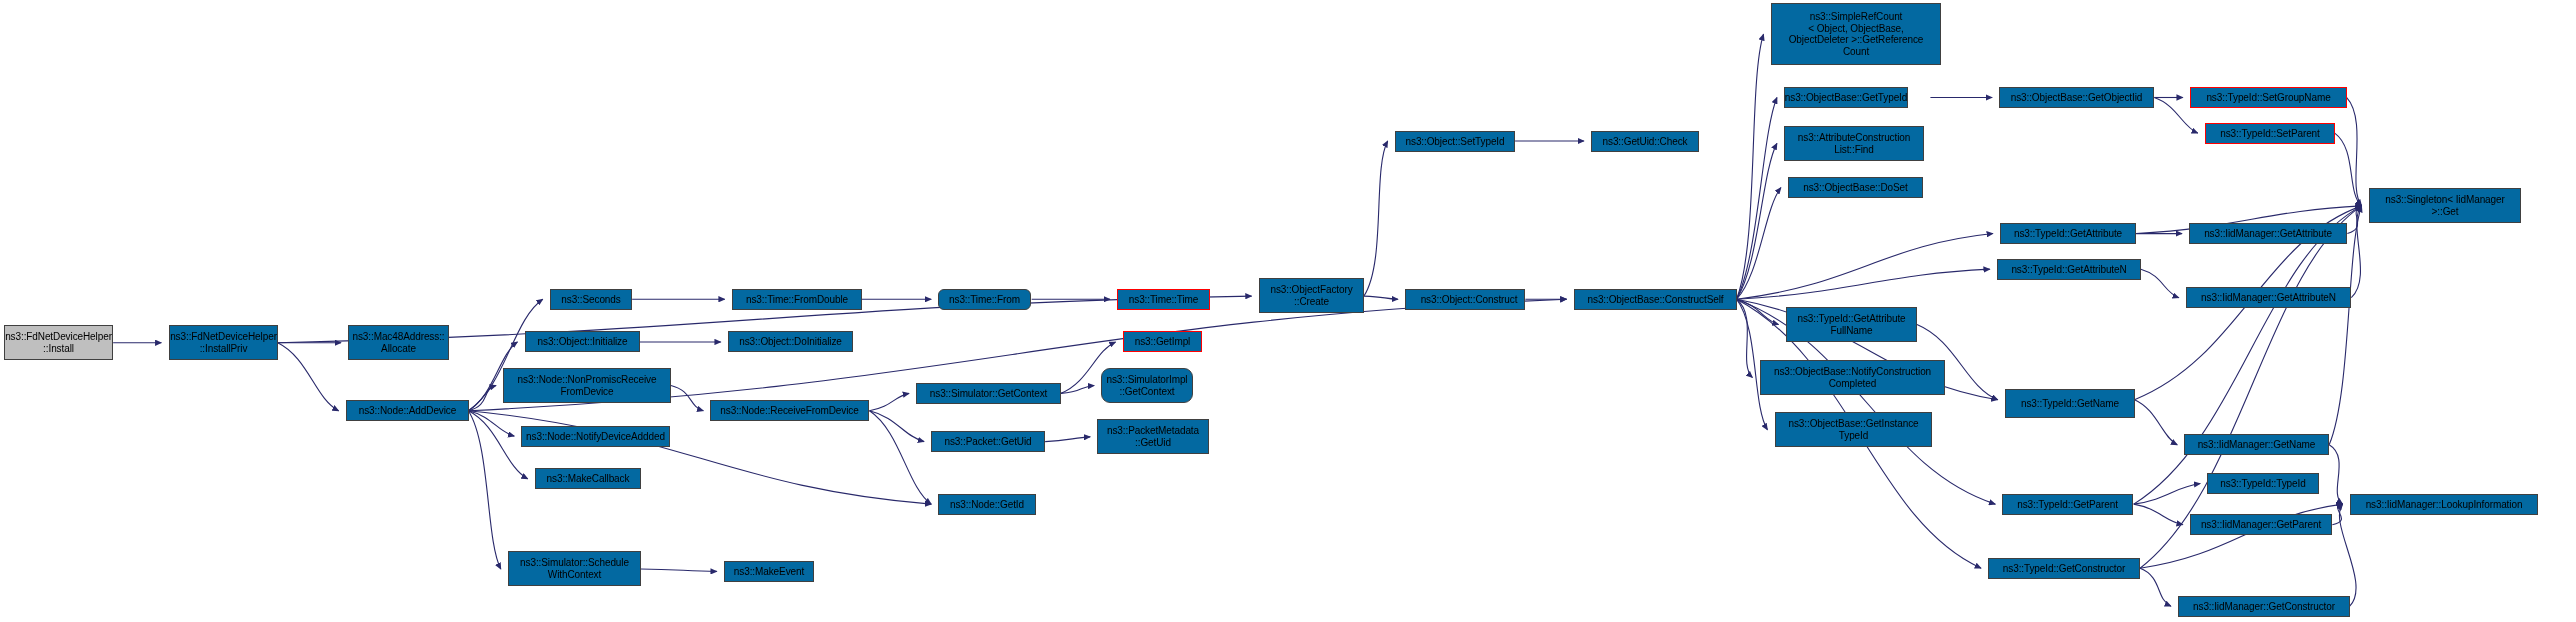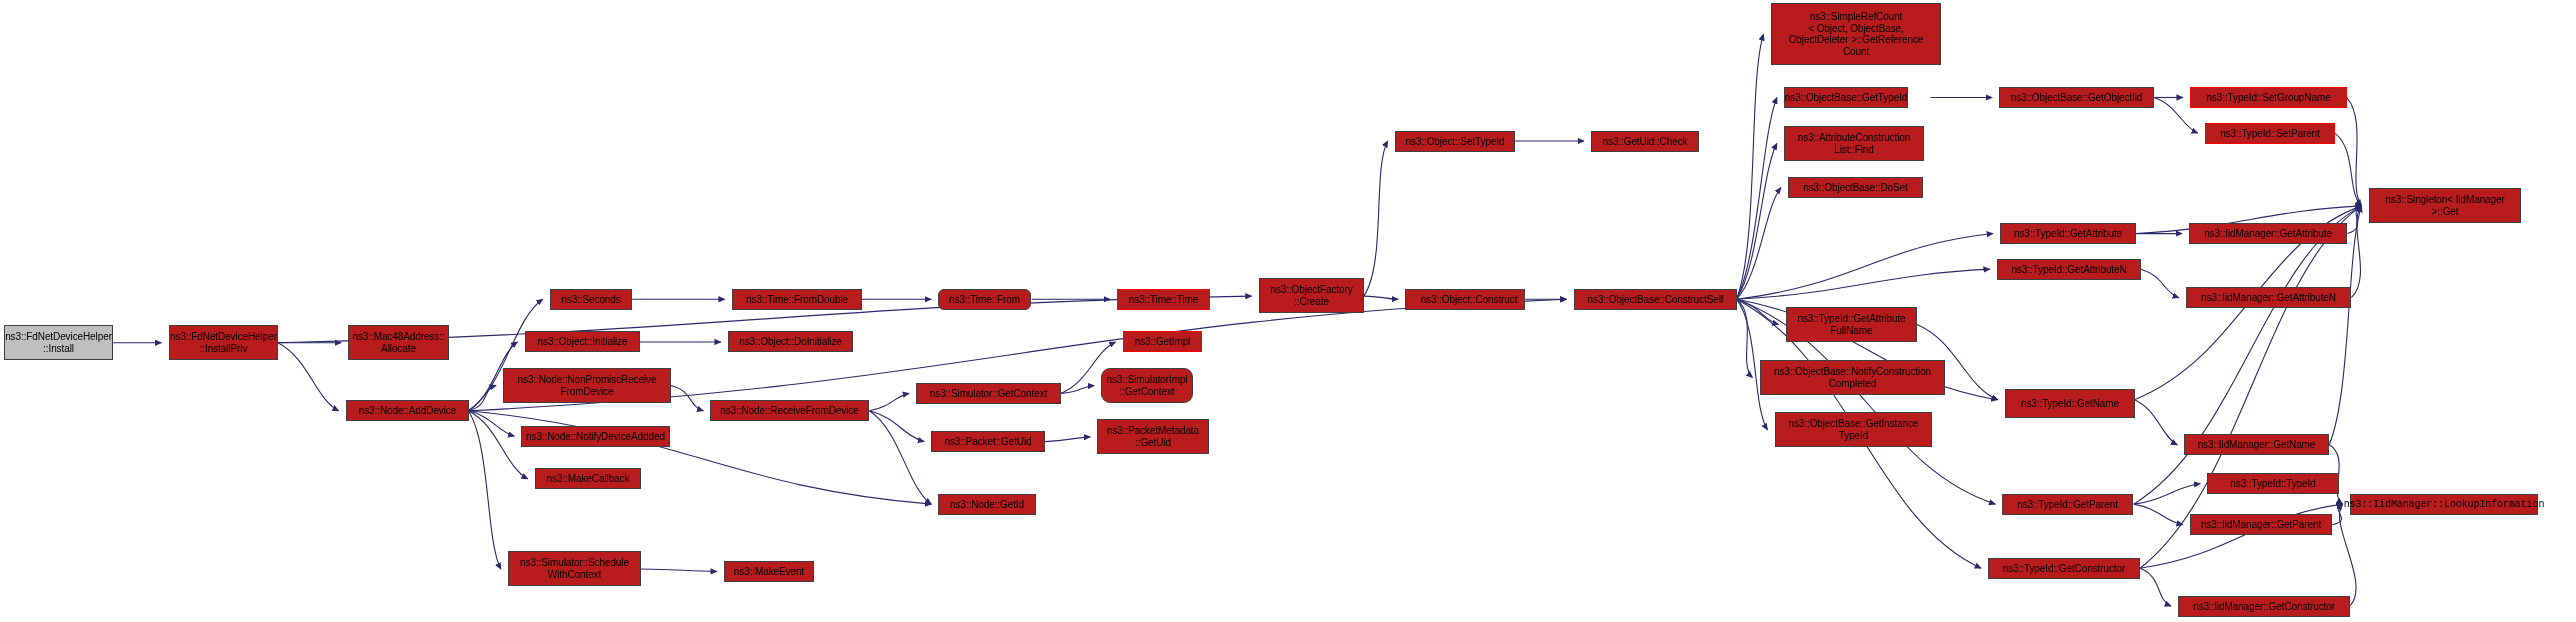--- a/index.html
+++ b/index.html
@@ -23,21 +23,21 @@
     height: 623px;
     pointer-events: none;
   }
   .node {
     position: absolute;
     box-sizing: border-box;
     display: flex;
     align-items: center;
     justify-content: center;
     text-align: center;
-    background: #b91c1c;
+    background: #0369a1;
     border: 0.8px solid #404040;
     color: #000000;
     font-size: 10px;
     line-height: 11.5px;
     letter-spacing: -0.1px;
     white-space: pre-line;
     z-index: 5;
   }
   .node.root {
     background: #bfbfbf;
@@ -176,22 +176,22 @@
       <div class="node" style="left: 1999px; top: 87px; width: 155px; height: 20.6px;">ns3::ObjectBase::GetObjectIid</div>
       <div class="node highlight" style="left: 2190px; top: 87px; width: 157px; height: 20.6px;">ns3::TypeId::SetGroupName</div>
       <div class="node highlight" style="left: 2205px; top: 123px; width: 130px; height: 20.6px;">ns3::TypeId::SetParent</div>
       <div class="node" style="left: 2000px; top: 223px; width: 136px; height: 20.6px;">ns3::TypeId::GetAttribute</div>
       <div class="node" style="left: 1997px; top: 259px; width: 144px; height: 20.6px;">ns3::TypeId::GetAttributeN</div>
       <div class="node" style="left: 2189px; top: 223px; width: 158px; height: 20.6px;">ns3::IidManager::GetAttribute</div>
       <div class="node" style="left: 2186px; top: 287px; width: 165px; height: 20.6px;">ns3::IidManager::GetAttributeN</div>
       <div class="node" style="left: 2005px; top: 389px; width: 130px; height: 29px;">ns3::TypeId::GetName</div>
       <div class="node" style="left: 2184px; top: 434px; width: 145px; height: 20.6px;">ns3::IidManager::GetName</div>
       <div class="node" style="left: 2002px; top: 494px; width: 131px; height: 20.6px;">ns3::TypeId::GetParent</div>
-      <div class="node" style="left: 2207px; top: 473px; width: 132px; height: 20.6px;">ns3::TypeId::TypeId</div>
+      <div class="node" style="left: 2207px; top: 473px; width: 112px; height: 20.6px;">ns3::TypeId::TypeId</div>
       <div class="node" style="left: 2190px; top: 514px; width: 142px; height: 20.6px;">ns3::IidManager::GetParent</div>
       <div class="node" style="left: 1988px; top: 558px; width: 152px; height: 20.6px;">ns3::TypeId::GetConstructor</div>
       <div class="node" style="left: 2178px; top: 596px; width: 172px; height: 20.6px;">ns3::IidManager::GetConstructor</div>
       <div class="node" style="left: 2369px; top: 188px; width: 152px; height: 35px;">ns3::Singleton&lt; IidManager
 &gt;::Get</div>
-      <div class="node" style="left: 2350px; top: 494px; width: 188px; height: 20.6px; font-family: Liberation Mono, monospace;">ns3::IidManager::LookupInformation</div>
+      <div class="node" style="left: 2350px; top: 494px; width: 188px; height: 20.6px;">ns3::IidManager::LookupInformation</div>
     </div>
 </div>
 
 
 </body></html>

